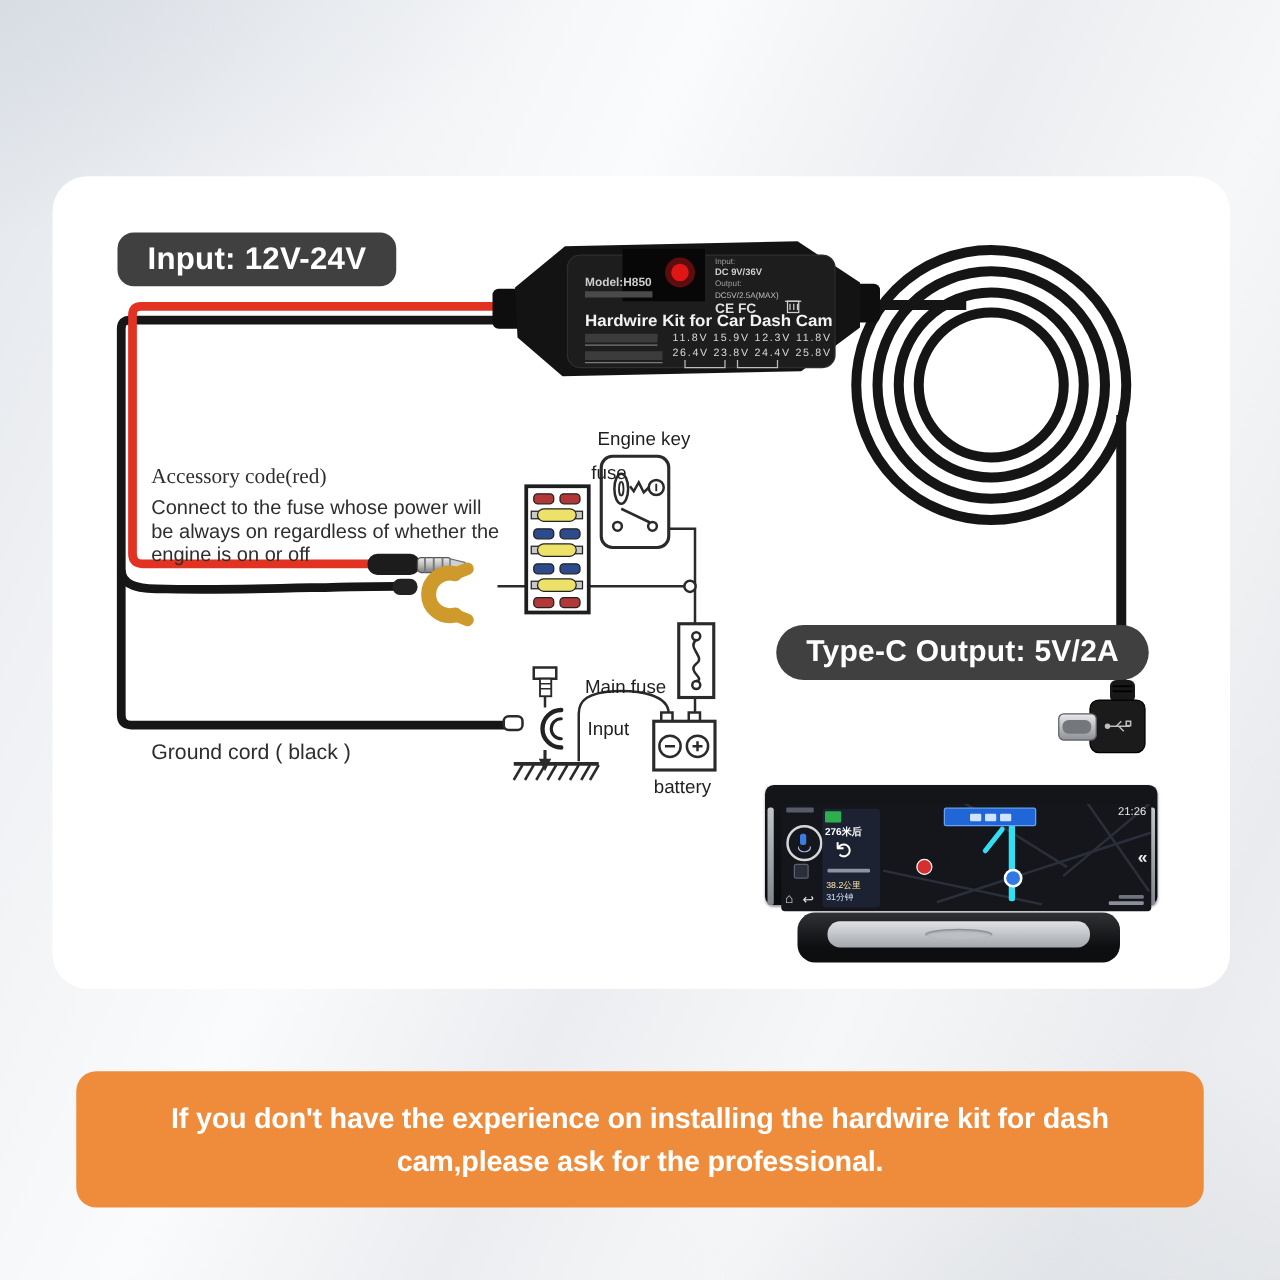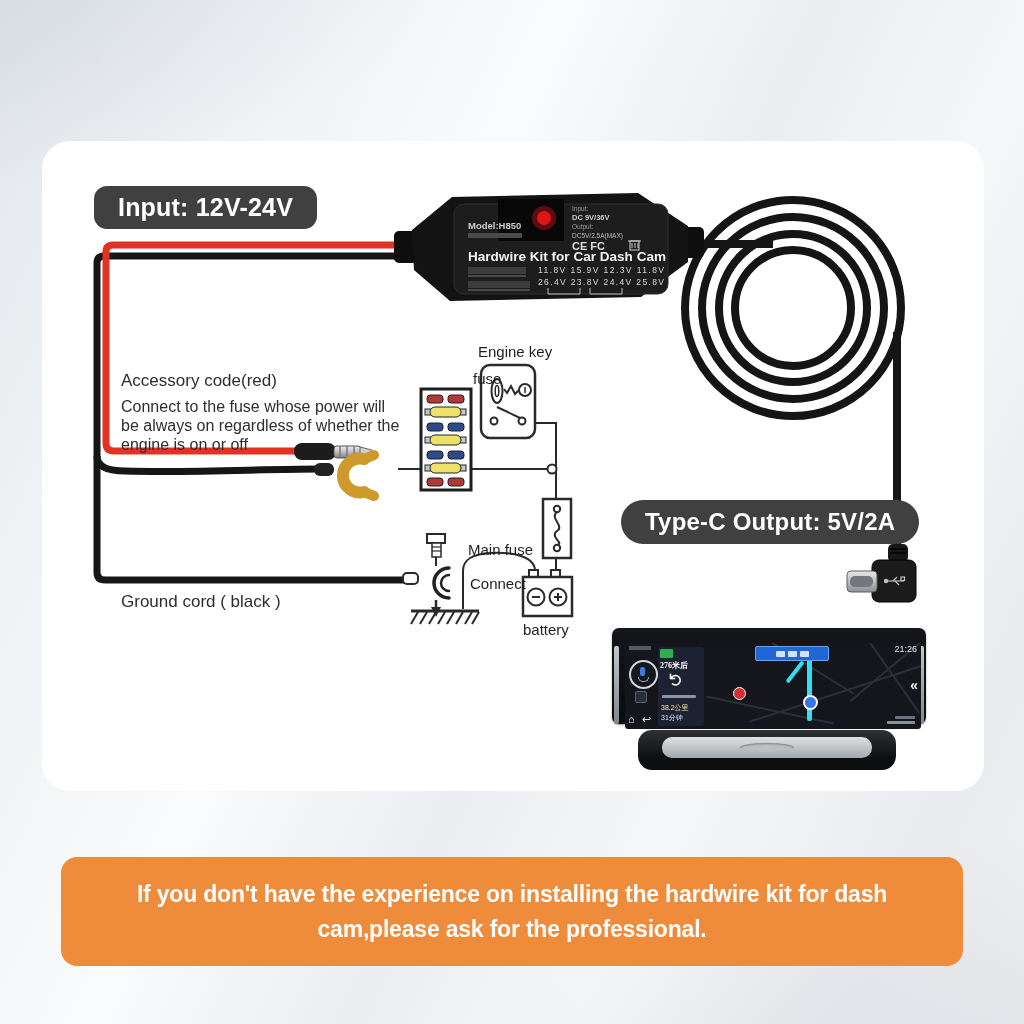--- a/index.html
+++ b/index.html
@@ -39,21 +39,21 @@
   .cam .sig{position:absolute;left:4px;top:3px;width:22px;height:4px;background:#565b66;border-radius:1px;}
   .cam .sign{position:absolute;left:130px;top:3px;width:72px;height:13px;background:#2066d6;border:1px solid #67a3f2;border-radius:2px;display:flex;gap:3px;align-items:center;justify-content:center;}
   .cam .sign i{display:block;width:9px;height:6px;background:#cfe3ff;border-radius:1px;}
   .cam .mic{position:absolute;left:4px;top:17px;width:25px;height:25px;border:2px solid #d3d7db;border-radius:50%;background:#15171c;}
   .cam .mic i{position:absolute;left:9px;top:5px;width:5px;height:9px;background:#3b7ce0;border-radius:2px;}
   .cam .mic u{position:absolute;left:7px;top:15px;width:9px;height:4px;border:1px solid #9fb7e6;border-top:none;border-radius:0 0 5px 5px;}
   .cam .sq{position:absolute;left:10px;top:48px;width:10px;height:10px;background:#2a2e38;border:1px solid #596070;border-radius:2px;}
   .cam .ico{position:absolute;color:#dfe3e8;font-size:11px;}
   .cam .navcard{position:absolute;left:33px;top:4px;width:46px;height:79px;background:rgba(29,36,52,.93);border-radius:3px;color:#fff;}
   .cam .chip{position:absolute;left:2px;top:2px;width:13px;height:9px;background:#2fae4f;border-radius:1px;}
-  .cam .dist{position:absolute;left:2px;top:13px;font-size:8px;font-weight:bold;white-space:nowrap;font-family:Liberation Serif, serif;}
+  .cam .dist{position:absolute;left:2px;top:13px;font-size:8px;font-weight:bold;white-space:nowrap;}
   .cam .uturn{position:absolute;left:10px;top:22px;font-size:18px;color:#fff;transform:rotate(-90deg);}
   .cam .minor{position:absolute;left:4px;top:48px;width:34px;height:3px;background:#8b93a5;border-radius:1px;}
   .cam .km{position:absolute;left:3px;top:56px;font-size:7px;color:#ffe9a8;white-space:nowrap;}
   .cam .min{position:absolute;left:3px;top:66px;font-size:7px;color:#cfe3ff;white-space:nowrap;}
   .cam .badge{position:absolute;left:108px;top:44px;width:11px;height:11px;background:#d62f2f;border:1.5px solid #fff;border-radius:50%;}
   .cam .puck{position:absolute;left:178px;top:52px;width:15px;height:15px;background:#fff;border-radius:50%;}
   .cam .puck i{position:absolute;left:2px;top:2px;width:11px;height:11px;background:#2f78e6;border-radius:50%;}
   .cam .chev{position:absolute;right:3px;top:34px;color:#ececec;font-size:14px;font-weight:bold;}
   .cam .foot{position:absolute;right:6px;bottom:5px;width:28px;height:3px;background:#8a8f99;border-radius:1px;}
   .cam .foot2{position:absolute;right:6px;bottom:10px;width:20px;height:3px;background:#6e737d;border-radius:1px;}
@@ -248,31 +248,31 @@
         <path d="M893 581 L897 577 M895 581 L899 585"></path>
         <rect x="901" y="577" width="3.5" height="3.5"></rect>
       </g>
     </g>
   </svg>
 
   <div class="pill" style="left:94px;top:186px;">Input: 12V-24V</div>
   <div class="pill out" style="left:621px;top:500px;">Type-C Output: 5V/2A</div>
 
 
-  <div class="lbl t17" style="left:121px;top:371px;">Accessory code(red)</div>
+  <div class="lbl t17" style="left:121px;top:371px;font-family:Liberation Serif, serif;">Accessory code(red)</div>
   <div class="lbl t15" style="left:121px;top:397px;">Connect to the fuse whose power will
 be always on regardless  of whether the
 engine is on or off</div>
 
   <div class="lbl t17" style="left:121px;top:592px;">Ground cord ( black )</div>
 
   <div class="lbl dlab" style="left:452px;top:370px;margin-left:21px;">fuse</div>
   <div class="lbl dlab" style="left:478px;top:343px;">Engine key</div>
   <div class="lbl dlab" style="left:468px;top:530px;margin-top:11px;">Main fuse</div>
-  <div class="lbl dlab" style="left:470px;top:575px;">Connect</div>
+  <div class="lbl dlab" style="left:470px;top:575px;">Input</div>
   <div class="lbl dlab" style="left:523px;top:621px;">battery</div>
 
   <div class="cam">
     <div class="shell">
       <div class="edgeL"></div>
       <div class="edgeR"></div>
       <div class="scr">
         <div class="street" style="left:90px;top:10px;width:150px;height:2px;transform:rotate(32deg);"></div>
         <div class="street" style="left:120px;top:50px;width:180px;height:2px;transform:rotate(-18deg);"></div>
         <div class="street" style="left:200px;top:20px;width:120px;height:2px;transform:rotate(55deg);"></div>

